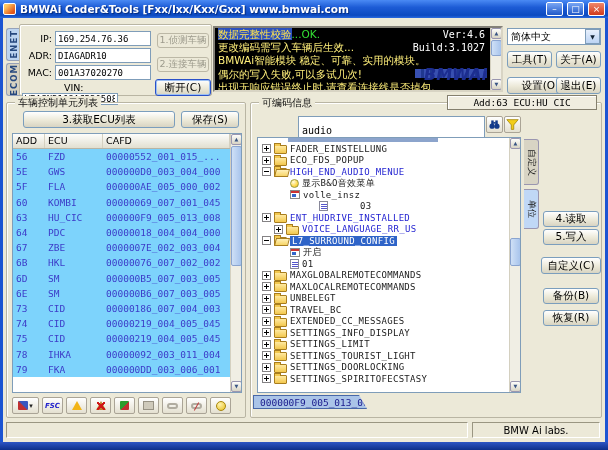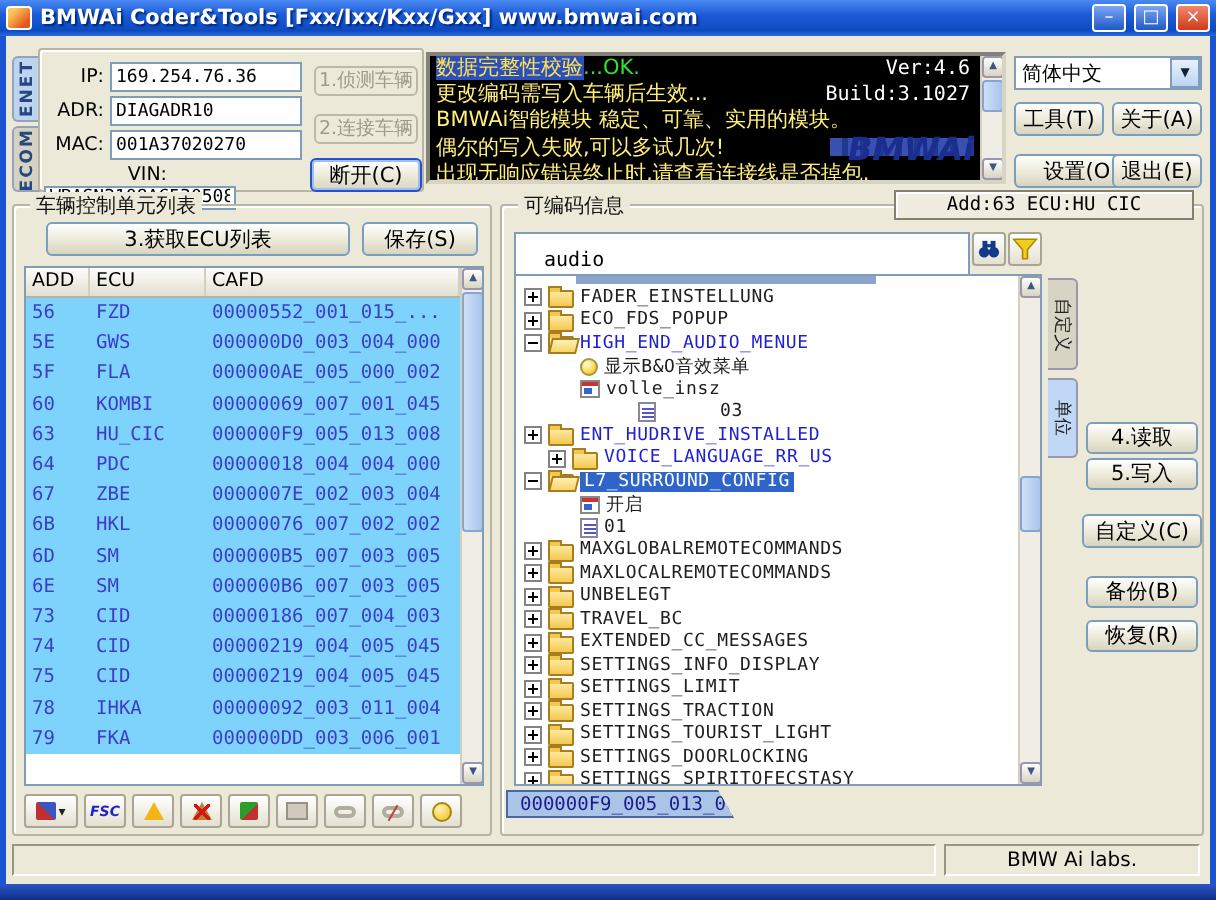--- a/index.html
+++ b/index.html
@@ -78,21 +78,21 @@
   .i-window-disabled{width:11px;height:9px;background:#cfcabb;border:1px solid #979284;}
   .i-link{width:11px;height:6px;border:2px solid #b0aca0;border-radius:3px;}
   .i-link-broken{position:relative;width:11px;height:6px;border:2px solid #b0aca0;border-radius:3px;}
   .i-link-broken::after{content:'';position:absolute;left:3px;top:-3px;width:1px;height:9px;background:#c04040;transform:rotate(30deg);}
   .i-help{width:10px;height:10px;border-radius:50%;border:1px solid #a8860a;
     background:radial-gradient(circle at 35% 30%,#fff3b0,#e8c020);}
   
   .ecubox{position:absolute;border:1px solid #847f6e;background:#f0ede0;box-shadow:inset 1px 1px 0 #fff;
     font:9.5px "DejaVu Sans Mono",monospace;display:flex;align-items:center;justify-content:center;color:#000;}
   .search{position:absolute;display:flex;gap:1px;}
-  .sinput{flex:1;height:28px;border:1px solid #7f9db9;background:#fff;font:10px "DejaVu Sans Mono",monospace;padding:0 14px;}
+  .sinput{flex:1;height:28px;border:1px solid #7f9db9;background:#fff;font:10px "DejaVu Sans Mono",monospace;padding:0 3px;margin-left:41px;}
   .ibtn{width:17px;height:17px;border:1px solid #aaa496;background:linear-gradient(#fff,#e4e0d0);
     border-radius:2px;display:flex;align-items:center;justify-content:center;}
   
   .tree{position:absolute;border:1px solid #7f9db9;background:#fff;overflow:hidden;}
   .partialrow{height:4px;background:#8ca4cc;width:150px;margin:0 0 1px 30px;}
   .titem{display:flex;align-items:center;height:11.5px;gap:3px;white-space:nowrap;}
   .tlabel{font:9px "DejaVu Sans Mono",monospace;color:#202020;letter-spacing:.3px;}
   .tlabel.match{color:#1f1fd0;}
   .tlabel.tsel{background:#2f64c8;color:#fff;padding:0 2px;}
   .exp{position:relative;width:9px;height:9px;border:1px solid #848284;background:#fff;flex:none;}
@@ -439,25 +439,20 @@
               <span class="tlabel">SETTINGS_INFO_DISPLAY</span>
             </div>
             <div class="titem" style="padding-left: 4px;">
               <span class="exp plus"></span>
               <span class="ticon folder"></span>
               <span class="tlabel">SETTINGS_LIMIT</span>
             </div>
             <div class="titem" style="padding-left: 4px;">
               <span class="exp plus"></span>
               <span class="ticon folder"></span>
-              <span class="tlabel">SETTINGS_TRACTION</span>
-            </div>
-            <div class="titem" style="padding-left: 4px;">
-              <span class="exp plus"></span>
-              <span class="ticon folder"></span>
               <span class="tlabel">SETTINGS_TOURIST_LIGHT</span>
             </div>
             <div class="titem" style="padding-left: 4px;">
               <span class="exp plus"></span>
               <span class="ticon folder"></span>
               <span class="tlabel">SETTINGS_DOORLOCKING</span>
             </div>
             <div class="titem" style="padding-left: 4px;">
               <span class="exp plus"></span>
               <span class="ticon folder"></span>

